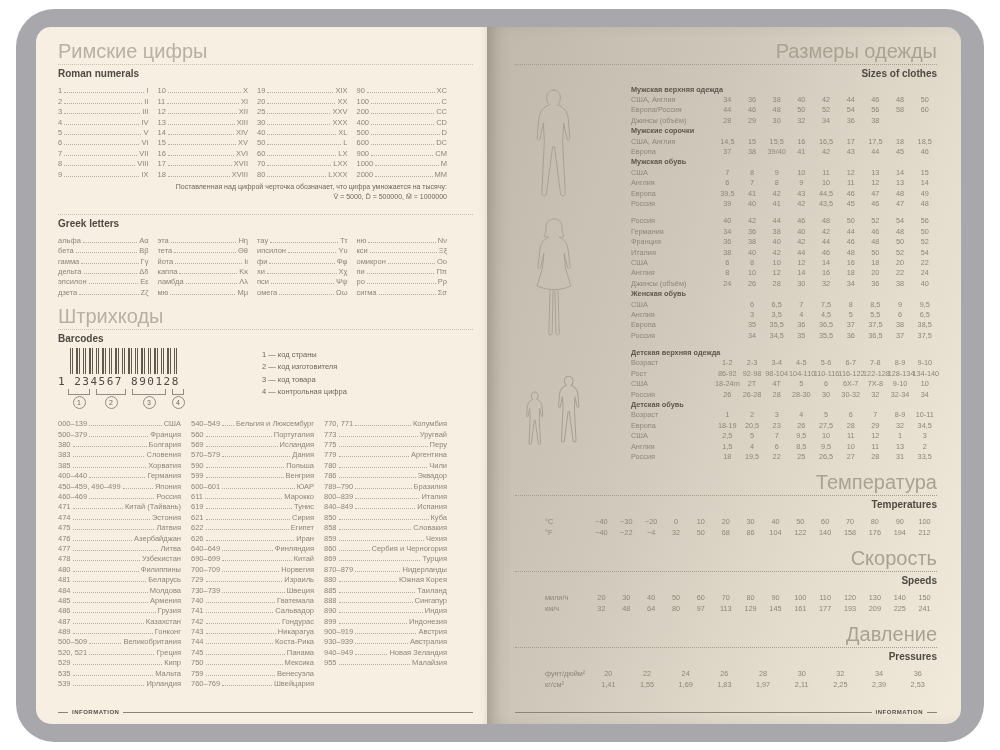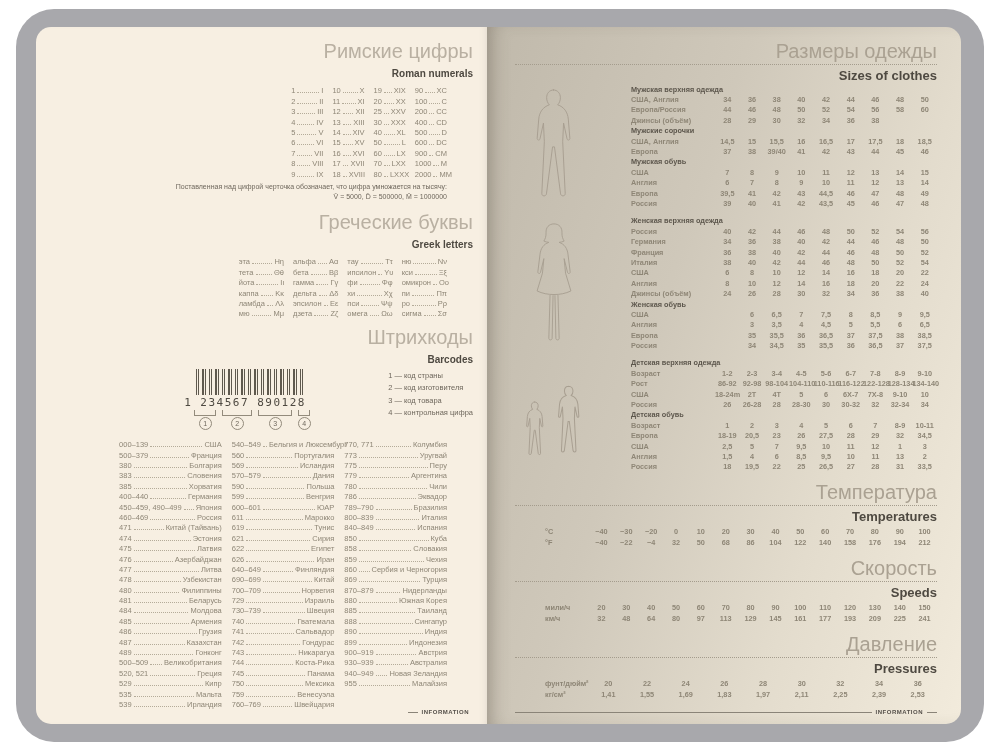--- a/index.html
+++ b/index.html
@@ -1,31 +1,31 @@
 <!DOCTYPE html>
 <html><head>
 <meta charset="utf-8">
 <style>
   html,body{margin:0;padding:0;}
   body{width:1000px;height:750px;background:#ffffff;font-family:"Liberation Sans",sans-serif;position:relative;overflow:hidden;}
   .cover{position:absolute;left:16px;top:9px;width:968px;height:733px;background:#a8a8ac;border-radius:38px;}
   .spread{position:absolute;left:36px;top:27px;width:928px;height:697px;display:flex;}
   .page{box-sizing:border-box;display:flex;flex-direction:column;}
   .page-left{width:451px;background:#f7efe2;border-radius:15px 0 0 15px;padding:13px 14px 9px 22px;
-    box-shadow:inset -6px 0 10px -8px rgba(90,82,70,.25);align-items:flex-end;}
+    box-shadow:inset -6px 0 10px -8px rgba(90,82,70,.25);}
   .page-right{width:474px;background:linear-gradient(108deg,#c0b9ab 0%,#cfc8ba 38%,#e3dccd 70%,#f2ebdc 100%);
     border-radius:0 15px 15px 0;padding:13px 24px 9px 28px;
     box-shadow:inset 14px 0 20px -12px rgba(80,72,60,.45);justify-content:flex-end;}
   
   .sec-title{font-size:20px;line-height:22px;color:#b9b0a2;font-weight:400;}
   .sec-title-r{font-size:20px;line-height:22px;color:#aaa192;font-weight:400;text-align:right;}
   .rule{border-bottom:1px dotted #c9c0ae;margin-top:2px;}
   .rule-r{border-bottom:1px dotted #a49c8d;margin-top:2px;}
   .subtitle{font-size:10px;font-weight:bold;color:#4e4941;margin-top:3px;height:9px;}
-  .subtitle-r{font-size:13px;font-weight:bold;color:#4e4941;margin-top:3px;height:9px;text-align:right;}
+  .subtitle-r{font-size:10px;font-weight:bold;color:#4e4941;margin-top:3px;height:9px;text-align:right;}
   
   .indent{margin-right:26px;}
   .leader-cols{display:flex;gap:9px;margin-top:8px;}
   .lcol{flex:1;min-width:0;}
   .lrow{display:flex;align-items:flex-end;height:10.4px;font-size:7.5px;color:#8e8676;white-space:nowrap;}
   .lk{flex:none;}
   .ld{flex:1;border-bottom:1px dotted #b4ab99;margin:0 2px 2px 2px;min-width:4px;}
   .lv{flex:none;}
   .note{font-size:7px;line-height:10px;color:#6e675c;text-align:right;margin-top:3px;}
   .gap-s{height:8px;}.gap-m{height:10px;}
@@ -42,21 +42,21 @@
   .bkc{width:11px;height:11px;border:1px solid #938b7c;border-radius:50%;font-size:7px;color:#6e675c;
     display:flex;align-items:center;justify-content:center;margin-top:1px;background:transparent;}
   .bc-legend{font-size:7.5px;color:#6e675c;line-height:12.5px;margin-left:34px;margin-top:1px;}
   .countries{display:flex;gap:10px;margin-top:9px;}
   
   .group{display:flex;margin-top:7px;gap:38px;}
   .sil{width:78px;flex:none;display:flex;align-items:center;justify-content:center;}
   .sil svg{display:block;}
   .sil path{fill:none;}
   .gtable{flex:1;min-width:0;}
-  .trow{display:flex;align-items:center;height:10.4px;font-size:7.3px;color:#8e8676;font-weight:bold;}
+  .trow{display:flex;align-items:center;height:10.4px;font-size:7.3px;color:#8e8676;}
   .trow.thead{font-weight:bold;color:#5c564c;}
   .gtable .tlabel{width:84px;flex:none;white-space:nowrap;}
   .tcell{flex:1;text-align:center;white-space:nowrap;min-width:0;}
   
   .usec{margin-top:9px;}
   .utable{margin-left:30px;margin-top:8px;}
   .utable .tlabel{width:44px;flex:none;white-space:nowrap;}
   .utable .trow{height:11px;}
   
   .footline{margin-top:auto;display:flex;align-items:center;gap:4px;font-size:6px;font-weight:bold;
@@ -263,26 +263,57 @@
             <span class="lv">MM</span>
           </div>
         </div>
     </div>
     <div class="note indent">
       <div>Поставленная над цифрой черточка обозначает, что цифра умножается на тысячу:</div>
       <div>V̄ = 5000, D̄ = 500000, M̄ = 1000000</div>
     </div>
 
     <div class="gap-m"></div>
-    <div class="sec-title">Греческие буквы</div>
     <div class="rule"></div>
     <div class="subtitle">Greek letters</div>
     <div class="leader-cols indent">
       <div class="lcol">
           <div class="lrow">
+            <span class="lk">альфа</span>
+            <span class="ld"></span>
+            <span class="lv">Αα</span>
+          </div>
+          <div class="lrow">
+            <span class="lk">бета</span>
+            <span class="ld"></span>
+            <span class="lv">Ββ</span>
+          </div>
+          <div class="lrow">
+            <span class="lk">гамма</span>
+            <span class="ld"></span>
+            <span class="lv">Γγ</span>
+          </div>
+          <div class="lrow">
+            <span class="lk">дельта</span>
+            <span class="ld"></span>
+            <span class="lv">Δδ</span>
+          </div>
+          <div class="lrow">
+            <span class="lk">эпсилон</span>
+            <span class="ld"></span>
+            <span class="lv">Εε</span>
+          </div>
+          <div class="lrow">
+            <span class="lk">дзета</span>
+            <span class="ld"></span>
+            <span class="lv">Ζζ</span>
+          </div>
+        </div>
+      <div class="lcol">
+          <div class="lrow">
             <span class="lk">эта</span>
             <span class="ld"></span>
             <span class="lv">Ηη</span>
           </div>
           <div class="lrow">
             <span class="lk">тета</span>
             <span class="ld"></span>
             <span class="lv">Θθ</span>
           </div>
           <div class="lrow">
@@ -297,52 +328,20 @@
           </div>
           <div class="lrow">
             <span class="lk">ламбда</span>
             <span class="ld"></span>
             <span class="lv">Λλ</span>
           </div>
           <div class="lrow">
             <span class="lk">мю</span>
             <span class="ld"></span>
             <span class="lv">Μμ</span>
-          </div>
-        </div>
-      <div class="lcol">
-          <div class="lrow">
-            <span class="lk">альфа</span>
-            <span class="ld"></span>
-            <span class="lv">Αα</span>
-          </div>
-          <div class="lrow">
-            <span class="lk">бета</span>
-            <span class="ld"></span>
-            <span class="lv">Ββ</span>
-          </div>
-          <div class="lrow">
-            <span class="lk">гамма</span>
-            <span class="ld"></span>
-            <span class="lv">Γγ</span>
-          </div>
-          <div class="lrow">
-            <span class="lk">дельта</span>
-            <span class="ld"></span>
-            <span class="lv">Δδ</span>
-          </div>
-          <div class="lrow">
-            <span class="lk">эпсилон</span>
-            <span class="ld"></span>
-            <span class="lv">Εε</span>
-          </div>
-          <div class="lrow">
-            <span class="lk">дзета</span>
-            <span class="ld"></span>
-            <span class="lv">Ζζ</span>
           </div>
         </div>
       <div class="lcol">
           <div class="lrow">
             <span class="lk">тау</span>
             <span class="ld"></span>
             <span class="lv">Ττ</span>
           </div>
           <div class="lrow">
             <span class="lk">ипсилон</span>
@@ -969,23 +968,20 @@
     </div>
 
     <div class="group">
       <div class="sil">
         <svg width="52" height="122" viewBox="0 0 50 130" stroke="#a89f91" stroke-width="1">
           <path d="M25 2c-5.5 0-8.8 4-8.5 9.5.2 3.6-.8 6.5-2.3 8.8 1.5.8 3.3 1.2 5.3 1.4-5.8 2-8.6 6.4-9.4 12.6L7.8 53c-.3 2 2.3 2.6 2.8.7L14.2 39l-1.5 15.5L7 73.5c5.5 2.6 11.5 3.8 18 3.8s12.5-1.2 18-3.8l-5.7-19L35.8 39l3.6 14.7c.5 1.9 3.1 1.3 2.8-.7l-2.3-18.7c-.8-6.2-3.6-10.6-9.4-12.6 2-.2 3.8-.6 5.3-1.4-1.5-2.3-2.5-5.2-2.3-8.8C33.8 6 30.5 2 25 2z"></path>
           <path d="M20.8 77.5 19.5 124c0 2.2 3.4 2.2 3.5 0l1-46M26 78l1 46c.1 2.2 3.5 2.2 3.5 0l-1.3-46.5"></path>
         </svg>
       </div>
       <div class="gtable">
-          <div class="trow thead">
-            <span class="tlabel">Женская верхняя одежда</span>
-          </div>
           <div class="trow">
             <span class="tlabel">Россия</span>
             <span class="tcell">40</span>
             <span class="tcell">42</span>
             <span class="tcell">44</span>
             <span class="tcell">46</span>
             <span class="tcell">48</span>
             <span class="tcell">50</span>
             <span class="tcell">52</span>
             <span class="tcell">54</span>

